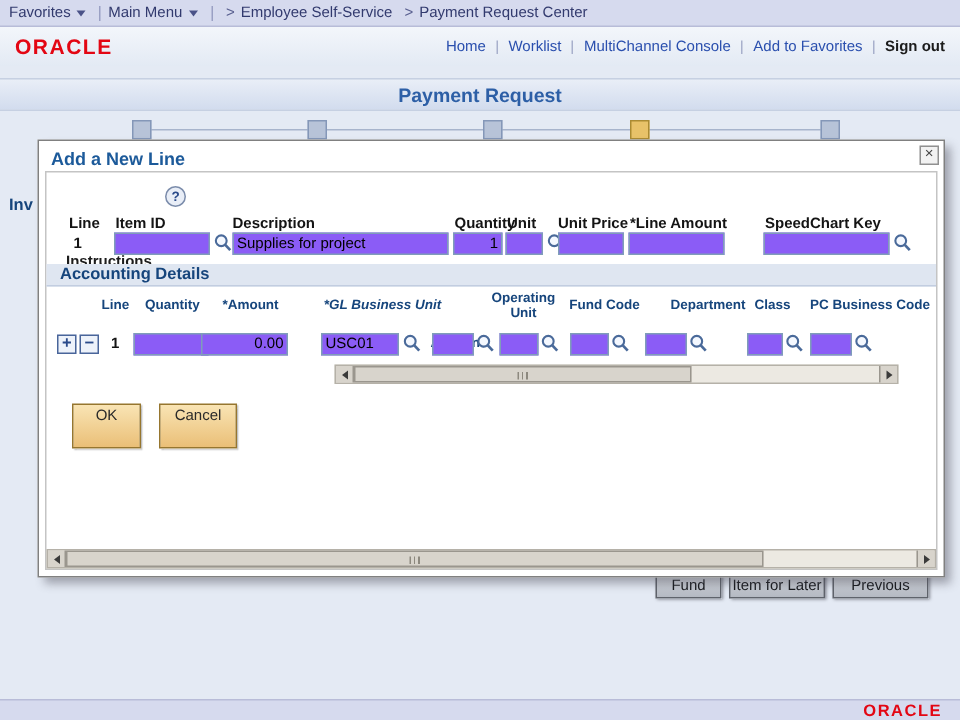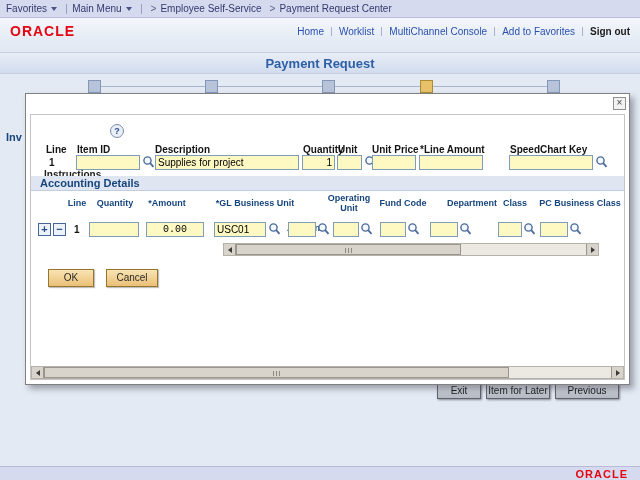--- a/index.html
+++ b/index.html
@@ -36,21 +36,21 @@
   
   .modal{position:absolute;left:25px;top:93px;width:605px;height:292px;background:#ffffff;border:1px solid #808080;box-sizing:border-box;box-shadow:4px 4px 6px rgba(70,70,85,.45);z-index:10;}
   .modal-title{position:absolute;left:8px;top:5px;font-size:12px;font-weight:bold;color:#1c5a9a;}
   .modal-close{position:absolute;top:3px;right:3px;width:13px;height:13px;border:1px solid #909090;background:#f2f2f2;box-sizing:border-box;font-size:10px;line-height:10px;text-align:center;color:#444444;cursor:pointer;}
   .modal-frame{position:absolute;left:4px;top:20px;width:595px;height:266px;border:1px solid #c4c4c4;box-sizing:border-box;}
 
   .instructions{position:absolute;left:18px;top:31px;font-size:10px;font-weight:bold;color:#1c1c1c;margin-top:44px;}
   .help-icon{position:absolute;width:12px;height:12px;border-radius:50%;border:1px solid #7b8cab;background:#e9eef7;color:#2a4a8a;font-size:9px;font-weight:bold;text-align:center;line-height:12px;cursor:pointer;}
 
   .ps-label{position:absolute;font-size:10px;font-weight:bold;color:#141414;white-space:nowrap;}
-  .ps-input{position:absolute;height:15px;border:1px solid #7f9db9;background:#fef9c3;font-family:"Liberation Sans",sans-serif;font-size:10px;padding:0 2px;box-sizing:border-box;}
+  .ps-input{position:absolute;height:15px;border:1px solid #7f9db9;background:#8b5cf6;font-family:"Liberation Sans",sans-serif;font-size:10px;padding:0 2px;box-sizing:border-box;}
   .lookup{position:absolute;width:14px;height:15px;cursor:pointer;}
   .cell-text{position:absolute;font-size:10px;color:#141414;font-weight:bold;}
 
   .acct-band{position:absolute;left:5px;top:82px;width:593px;height:15px;background:#dfe6f1;border-bottom:1px solid #c2cde0;box-sizing:border-box;}
   .acct-title{position:absolute;left:14px;top:83px;font-size:11px;font-weight:bold;color:#16457c;}
 
   .grid-head{position:absolute;font-size:9px;font-weight:bold;color:#16457c;text-align:center;line-height:10px;}
   .nowrap{white-space:nowrap;}
   .row-btn{position:absolute;top:129px;width:13px;height:13px;border:1px solid #49659a;background:#edf2fa;color:#2a4a8a;font-size:11px;line-height:11px;text-align:center;font-weight:bold;box-sizing:border-box;cursor:pointer;}
 
@@ -58,21 +58,21 @@
   .hscroll{position:absolute;height:13px;background:#ece9e2;border:1px solid #b5b1a8;box-sizing:border-box;display:flex;}
   .sb-btn{width:12px;height:100%;background:#d8d4cc;border-right:1px solid #9a968e;box-sizing:border-box;display:flex;align-items:center;justify-content:center;cursor:pointer;flex:0 0 auto;}
   .sb-btn.right{border-right:none;border-left:1px solid #9a968e;}
   .sb-track{flex:1;position:relative;}
   .sb-thumb{position:absolute;top:0;height:100%;background:#d8d4cc;border:1px solid #9a968e;box-sizing:border-box;cursor:grab;}
   .sb-grip{position:absolute;left:50%;top:3px;width:8px;height:5px;transform:translateX(-50%);background:repeating-linear-gradient(90deg,#8d897f 0,#8d897f 1px,transparent 1px,transparent 3px);}
   .tri{width:0;height:0;}
   .tri.left{border-top:3px solid transparent;border-bottom:3px solid transparent;border-right:4px solid #3a3a3a;}
   .tri.right{border-top:3px solid transparent;border-bottom:3px solid transparent;border-left:4px solid #3a3a3a;}
 
-  .tan-btn{position:absolute;top:175px;height:18px;background:linear-gradient(#f9e4b4,#eabf77);border:1px solid #96762f;box-sizing:border-box;font-size:10px;color:#2a2a2a;text-align:center;line-height:16px;cursor:pointer;box-shadow:1px 1px 1px rgba(0,0,0,.25);}
+  .tan-btn{position:absolute;top:175px;height:30px;background:linear-gradient(#f9e4b4,#eabf77);border:1px solid #96762f;box-sizing:border-box;font-size:10px;color:#2a2a2a;text-align:center;line-height:16px;cursor:pointer;box-shadow:1px 1px 1px rgba(0,0,0,.25);}
 </style>
 </head>
 <body>
 
 <div class="screen">
 
   <div class="topbar">
     <span class="crumb">
       <span>Favorites</span>
       <span class="dd-arrow"></span>
@@ -109,25 +109,26 @@
   <div class="train-line"></div>
   <div class="train-stop" style="left:88px;"></div>
   <div class="train-stop" style="left:205px;"></div>
   <div class="train-stop" style="left:322px;"></div>
   <div class="train-stop current" style="left:420px;"></div>
   <div class="train-stop" style="left:547px;"></div>
 
   <div class="bg-label" style="left:6px;top:131px;font-size:11px;">Inv</div>
   <div class="bg-label" style="left:24px;top:222px;font-size:10px;padding-left:16px;">Li</div>
 
-  <div class="footer-btn" style="left:437px;width:44px;">Exit</div>
+  <div class="footer-btn" style="left:437px;width:44px;">Fund</div>
   <div class="footer-btn" style="left:486px;width:64px;">Item for Later</div>
   <div class="footer-btn" style="left:555px;width:64px;">Previous</div>
 
   <div class="modal">
+    <div class="modal-title">Add a New Line</div>
     <div class="modal-close">×</div>
     <div class="modal-frame"></div>
 
     <div class="instructions">Instructions</div>
     <div class="help-icon" style="left:84px;top:30px;">?</div>
 
     <div class="ps-label" style="left:20px;top:50px;">Line</div>
     <div class="ps-label" style="left:51px;top:50px;">Item ID</div>
     <div class="ps-label" style="left:129px;top:50px;">Description</div>
     <div class="ps-label" style="left:277px;top:50px;">Quantity</div>
@@ -156,33 +157,33 @@
           <circle cx="5.5" cy="5.5" r="3.6" fill="#f4f8ff" stroke="#4a6a9a" stroke-width="1.4"></circle>
           <line x1="8.2" y1="8.2" x2="11.5" y2="11.8" stroke="#4a6a9a" stroke-width="1.8"></line>
         </svg></span>
 
     <div class="acct-band"></div>
     <div class="acct-title">Accounting Details</div>
 
     <div class="grid-head nowrap" style="left:38px;top:104px;width:26px;">Line</div>
     <div class="grid-head nowrap" style="left:66px;top:104px;width:46px;">Quantity</div>
     <div class="grid-head nowrap" style="left:116px;top:104px;width:50px;">*Amount</div>
-    <div class="grid-head nowrap" style="left:186px;top:104px;width:86px;">*GL Business Unit</div>
+    <div class="grid-head nowrap" style="left:186px;top:104px;width:86px;font-style:italic;">*GL Business Unit</div>
     <div class="grid-head nowrap" style="left:256px;top:104px;width:46px;margin-top:25px;">Account</div>
     <div class="grid-head" style="left:299px;top:99px;width:48px;">Operating Unit</div>
     <div class="grid-head nowrap" style="left:352px;top:104px;width:50px;">Fund Code</div>
     <div class="grid-head nowrap" style="left:416px;top:104px;width:60px;">Department</div>
     <div class="grid-head nowrap" style="left:474px;top:104px;width:30px;">Class</div>
-    <div class="grid-head nowrap" style="left:512px;top:104px;width:84px;">PC Business Class</div>
+    <div class="grid-head nowrap" style="left:512px;top:104px;width:84px;">PC Business Code</div>
 
     <div class="row-btn" style="left:12px;">+</div>
     <div class="row-btn" style="left:27px;">−</div>
     <div class="cell-text" style="left:48px;top:130px;">1</div>
     <input class="ps-input" style="left: 63px; top: 128px; width: 50px;" value="">
-    <input class="ps-input" style="left: 120px; top: 128px; width: 58px; text-align: center; font-family: Liberation Mono, monospace;" value="0.00">
+    <input class="ps-input" style="left: 108px; top: 128px; width: 58px; text-align: right;" value="0.00">
     <input class="ps-input" style="left: 188px; top: 128px; width: 52px;" value="USC01">
     <span class="lookup" style="left:242px;top:128px;"><svg width="13" height="14" viewBox="0 0 13 14">
           <circle cx="5.5" cy="5.5" r="3.6" fill="#f4f8ff" stroke="#4a6a9a" stroke-width="1.4"></circle>
           <line x1="8.2" y1="8.2" x2="11.5" y2="11.8" stroke="#4a6a9a" stroke-width="1.8"></line>
         </svg></span>
     <input class="ps-input" style="left: 262px; top: 128px; width: 28px;" value="">
     <span class="lookup" style="left:291px;top:128px;"><svg width="13" height="14" viewBox="0 0 13 14">
           <circle cx="5.5" cy="5.5" r="3.6" fill="#f4f8ff" stroke="#4a6a9a" stroke-width="1.4"></circle>
           <line x1="8.2" y1="8.2" x2="11.5" y2="11.8" stroke="#4a6a9a" stroke-width="1.8"></line>
         </svg></span>

